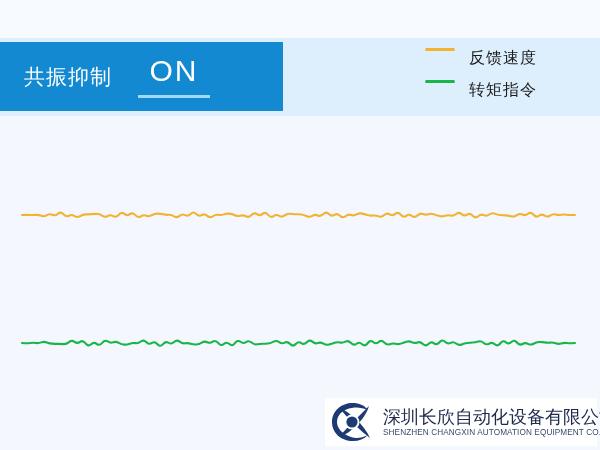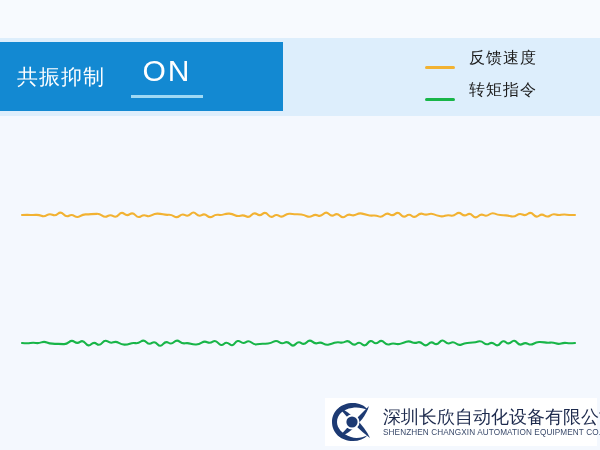--- a/index.html
+++ b/index.html
@@ -27,21 +27,21 @@
   }
 
   
   .status-banner {
     position:absolute;
     left:0; top:42px;
     width:283px; height:69px;
     background:#1389d2;
     display:flex;
     align-items:center;
-    padding-left:17px;
+    padding-left:24px;
   }
   .status-label {
     color:#ffffff;
     font-size:21px;
     letter-spacing:1px;
     line-height:1;
     white-space:nowrap;
   }
   .status-value-wrap {
     position:relative;
@@ -66,21 +66,21 @@
   
   .legend {
     position:absolute;
     left:425px; top:48px;
     display:flex;
     flex-direction:column;
     gap:11px;
   }
   .legend-item {
     display:flex;
-    align-items:flex-end;
+    align-items:flex-start;
     gap:14px;
   }
   .legend-swatch {
     width:30px; height:3px;
     border-radius:2px;
   }
   .legend-text {
     font-size:16px;
     color:#1c1c1c;
     white-space:nowrap;

